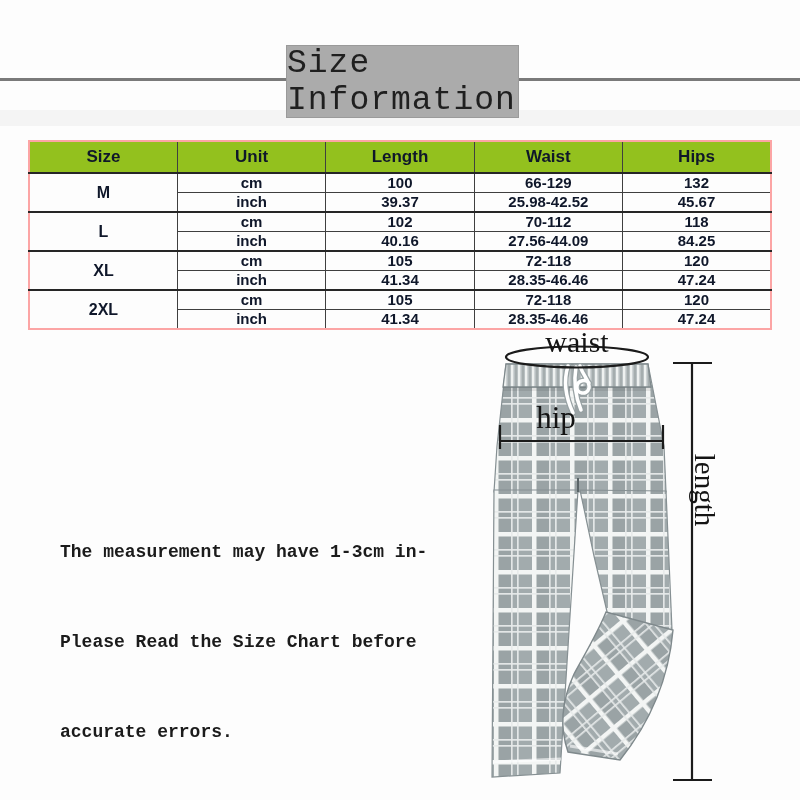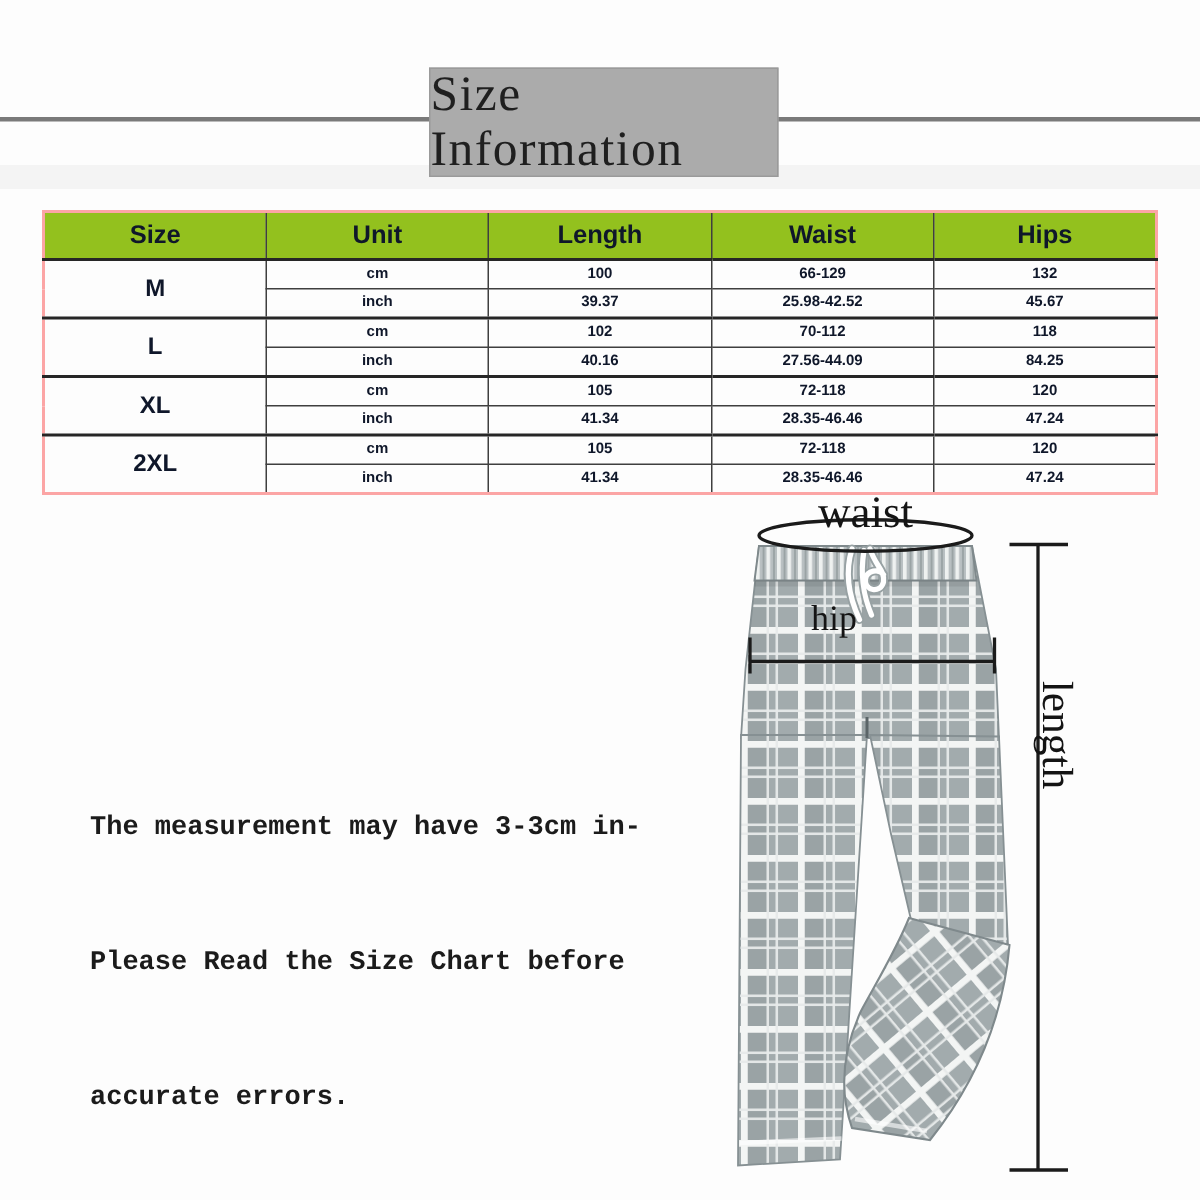--- a/index.html
+++ b/index.html
@@ -4,41 +4,41 @@
 <style>
   html,body{margin:0;padding:0;background:#ffffff;}
   .page{position:relative;width:800px;height:800px;background:#fdfdfd;overflow:hidden;
         font-family:"Liberation Sans",sans-serif;}
 
   
   .banner-line{position:absolute;left:0;top:78px;width:800px;height:3px;background:#7a7a7a;}
   .banner-band{position:absolute;left:0;top:110px;width:800px;height:16px;background:rgba(0,0,0,0.035);}
   .banner-box{position:absolute;left:286px;top:45px;width:231px;height:71px;background:#ababab;
               display:flex;align-items:center;justify-content:center;border:1px solid #9a9a9a;}
-  .banner-title{font-family:Liberation Serif, serif;font-size:33px;color:#1f1f1f;letter-spacing:1px;}
+  .banner-title{font-family:Liberation Mono, monospace;font-size:33px;color:#1f1f1f;letter-spacing:1px;}
 
   
   .size-table{position:absolute;left:28px;top:140px;width:744px;border-collapse:collapse;
               table-layout:fixed;font-family:Liberation Sans, sans-serif;font-weight:bold;color:#0f172a;
               border:2px solid #fca5a5;}
   .size-table th,.size-table td{border:1px solid #3f3f3f;text-align:center;vertical-align:middle;padding:0;}
   .size-table th{height:30px;background:#93c11e;font-size:17px;border-bottom:2px solid #262626;}
-  .size-table td{height:18px;line-height:18px;font-size:10px;}
+  .size-table td{height:18px;line-height:18px;font-size:15px;}
   .size-table tr.grp td{border-top:2px solid #262626;}
   .size-table td.size-cell{font-size:16px;}
 
   
   .note{position:absolute;left:60px;top:477px;font-family:"Liberation Mono",monospace;
         font-weight:bold;font-size:18px;line-height:30px;color:#1b1b1b;white-space:pre;}
 
   
   .pants-svg{position:absolute;left:0;top:0;width:800px;height:800px;}
   .measure-label{position:absolute;font-family:"Liberation Serif",serif;color:#141414;}
   .label-waist{left:577px;top:325px;transform:translateX(-50%);font-size:30px;}
-  .label-hip{left:556px;top:400px;transform:translateX(-50%);font-size:24px;}
+  .label-hip{left:556px;top:400px;transform:translateX(-50%);font-size:31px;}
   .label-length{left:704px;top:490px;transform:translate(-50%,-50%) rotate(90deg);font-size:29px;}
 </style>
 </head>
 <body>
 
 <div class="page">
 
   <div class="banner-line"></div>
   <div class="banner-band"></div>
   <div class="banner-box">
@@ -114,21 +114,21 @@
     <tr>
       <td>inch</td>
       <td>41.34</td>
       <td>28.35-46.46</td>
       <td>47.24</td>
     </tr>
   </tbody>
     </table>
 
   <div class="note">
-    <div>The measurement may have 3-3cm in-</div>
+    <div>The measurement may have 1-3cm in-</div>
     <div>Please Read the Size Chart before</div>
     <div>accurate errors.</div>
     
   </div>
 
   <svg class="pants-svg" viewBox="0 0 800 800">
     <defs>
       <pattern id="plaid" width="38" height="38" patternUnits="userSpaceOnUse">
         <rect width="38" height="38" fill="#9aa3a5"></rect>
         <rect x="19" width="19" height="38" fill="#a2abad"></rect>

